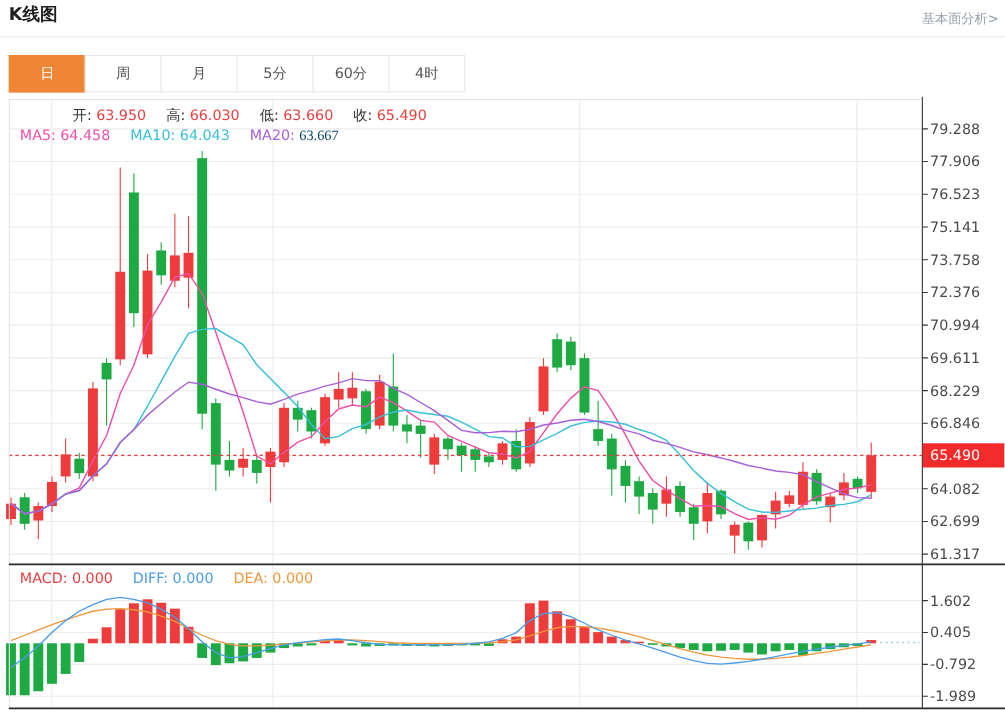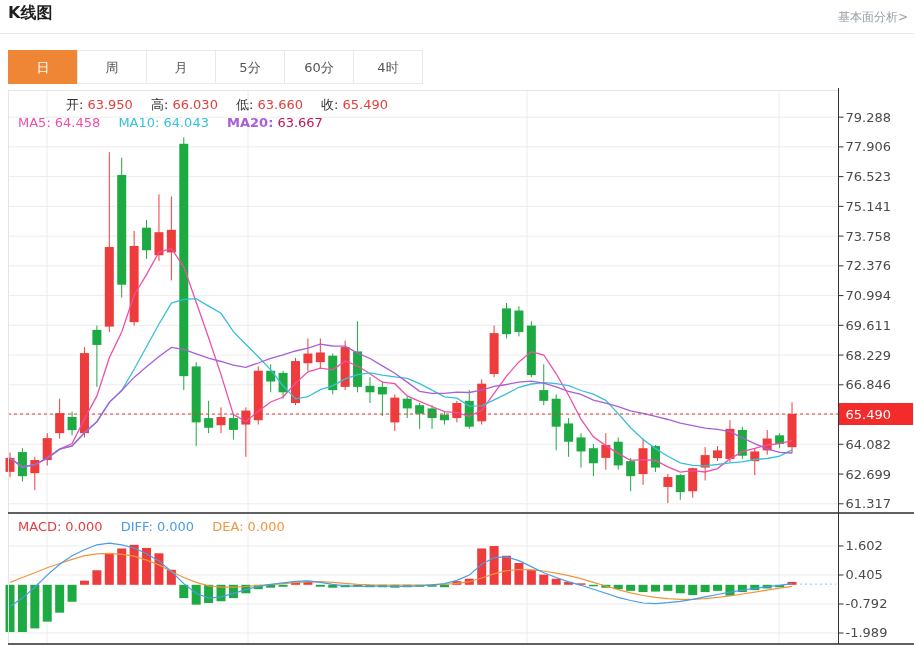--- a/index.html
+++ b/index.html
@@ -445,19 +445,19 @@
 
 <div class="legend" style="top:96px;margin-left:48px;">
   <span class="lab">开:</span><span class="red gap">63.950</span>
   <span class="lab">高:</span><span class="red gap">66.030</span>
   <span class="lab">低:</span><span class="red gap">63.660</span>
   <span class="lab">收:</span><span class="red">65.490</span>
 </div>
 <div class="legend" style="top:115px;">
   <span style="color:#ee4fa8;">MA5:</span><span style="color:#ee4fa8;" class="gap">64.458</span>
   <span style="color:#38c0d8;">MA10:</span><span style="color:#38c0d8;" class="gap">64.043</span>
-  <span style="color:#a95fd6;font-weight:bold;">MA20:</span><span style="color:#be185d;">63.667</span>
+  <span style="color:#a95fd6;">MA20:</span><span style="color:#0c4a6e;font-family:Liberation Serif, serif;">63.667</span>
 </div>
 <div class="legend" style="top:519px;">
   <span style="color:#e43e3e;">MACD:</span><span style="color:#e43e3e;" class="gap">0.000</span>
   <span style="color:#4a9ce8;">DIFF:</span><span style="color:#4a9ce8;" class="gap">0.000</span>
   <span style="color:#f0963c;">DEA:</span><span style="color:#f0963c;">0.000</span>
 </div>
 
 </body></html>

